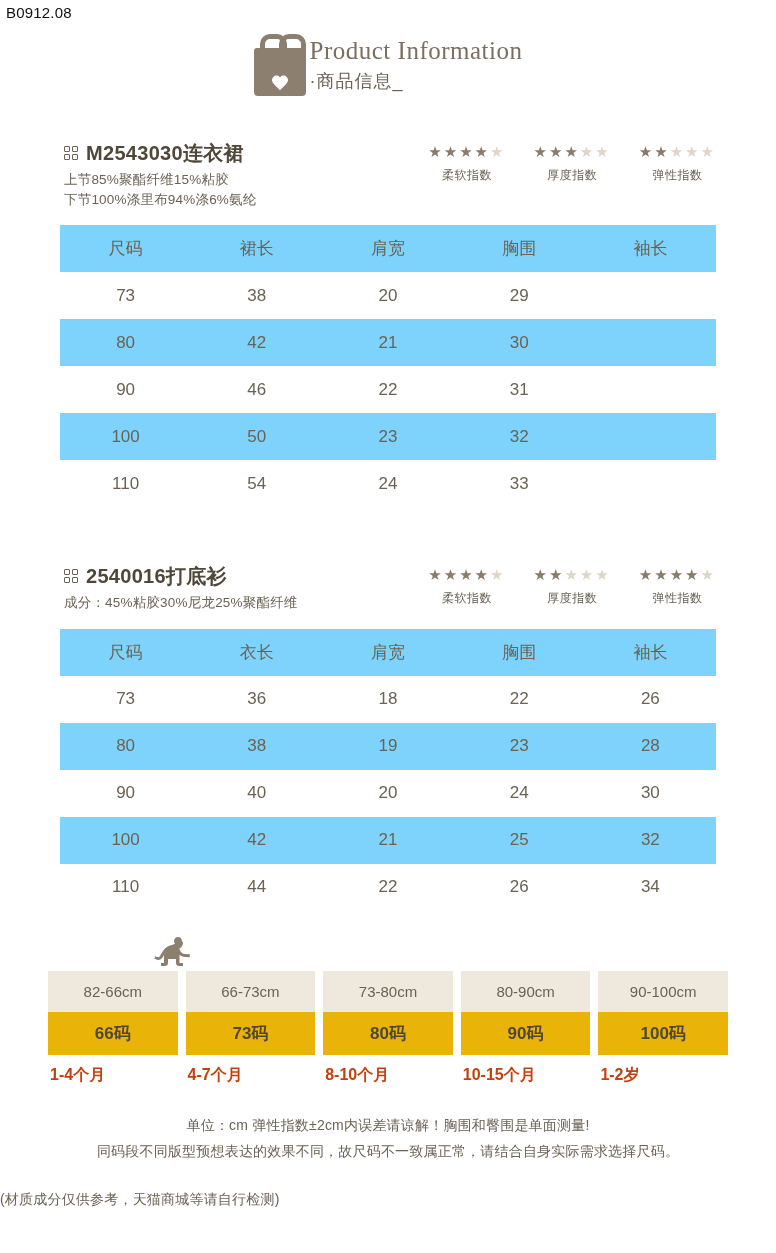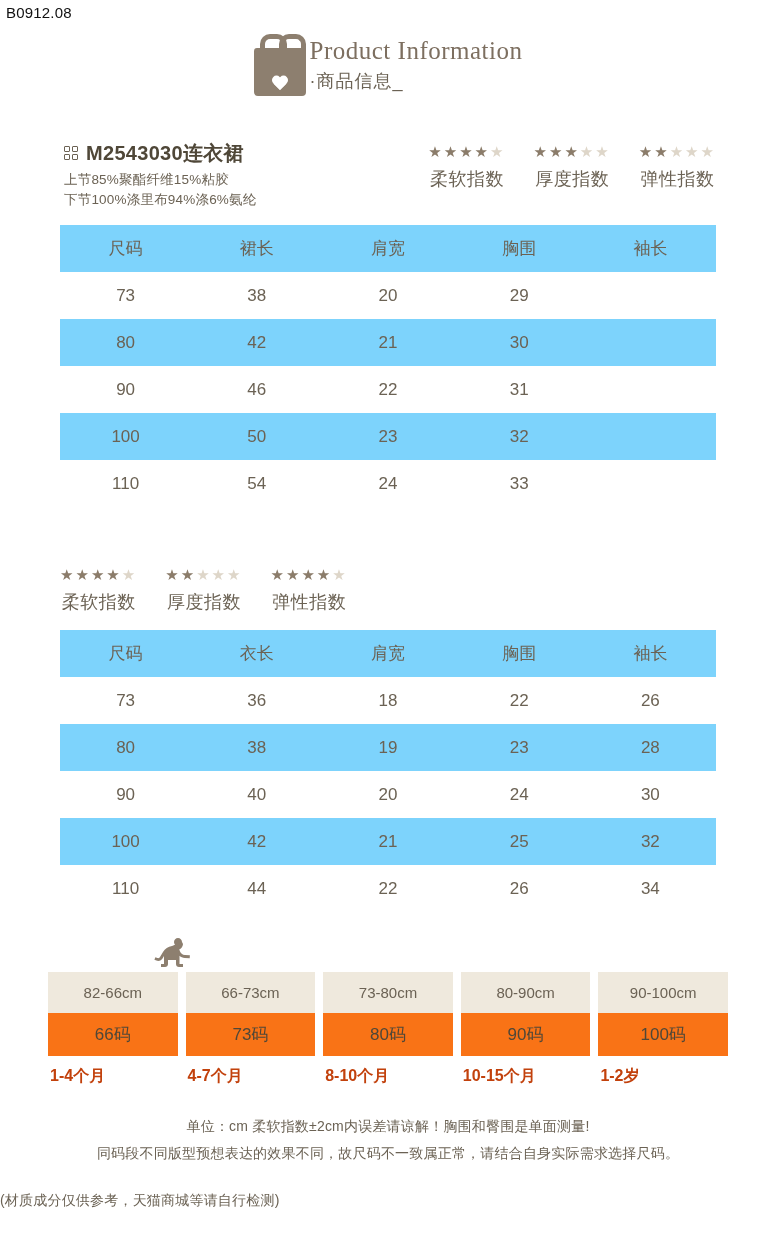--- a/index.html
+++ b/index.html
@@ -151,21 +151,21 @@
   .stars {
     font-size: 15px;
     letter-spacing: 2px;
     color: #8b7c6a;
     line-height: 1;
     height: 17px;
     white-space: nowrap;
   }
   .stars .off { color: #ded6c9; }
   .rating-label {
-    font-size: 18px;
+    font-size: 12px;
     color: #6b6254;
     margin-top: 6px;
     letter-spacing: 0.5px;
   }
 
   
   .size-table {
     width: 100%;
     border-collapse: collapse;
     margin-top: 16px;
@@ -191,23 +191,23 @@
     position: relative;
   }
   .age-col { flex: 1; text-align: center; }
   .age-range {
     background: #efe9dd;
     font-size: 15px;
     color: #6b6254;
     padding: 12px 0;
   }
   .age-code {
-    background: #f97316;
+    background: #eab308;
     font-size: 17px;
-    font-weight: normal;
+    font-weight: bold;
     color: #4f4738;
     padding: 10px 0;
   }
   .age-months {
     font-size: 16px;
     color: #c2410c;
     padding-top: 10px;
     text-align: left;
     padding-left: 2px;
     font-weight: bold;
@@ -331,20 +331,32 @@
         <td>24</td>
         <td>33</td>
         <td></td>
       </tr>
     </tbody>
   </table>
 </div>
 
 <div class="product second">
   <div class="prod-head">
+    <div class="prod-left">
+      <div class="prod-title-row">
+        <span class="sq-icon">
+            <i></i>
+            <i></i>
+            <i></i>
+            <i></i>
+          </span>
+        <span class="prod-title">2540016打底衫</span>
+      </div>
+      <div class="prod-sub">成分：45%粘胶30%尼龙25%聚酯纤维</div>
+    </div>
     <div class="ratings">
       <div class="rating">
         <div class="stars">★★★★<span class="off">★</span></div>
         <div class="rating-label">柔软指数</div>
       </div>
       <div class="rating">
         <div class="stars">★★<span class="off">★★★</span></div>
         <div class="rating-label">厚度指数</div>
       </div>
       <div class="rating">
@@ -429,17 +441,17 @@
     <div class="age-months">10-15个月</div>
   </div>
   <div class="age-col">
     <div class="age-range">90-100cm</div>
     <div class="age-code">100码</div>
     <div class="age-months">1-2岁</div>
   </div>
 </div>
 
 <div class="notes">
-  <div>单位：cm 柔软指数±2cm内误差请谅解！胸围和臀围是单面测量!</div>
+  <div>单位：cm 弹性指数±2cm内误差请谅解！胸围和臀围是单面测量!</div>
   <div>同码段不同版型预想表达的效果不同，故尺码不一致属正常，请结合自身实际需求选择尺码。</div>
 </div>
 
 <div class="footnote">(材质成分仅供参考，天猫商城等请自行检测)</div>
 
 </body></html>

